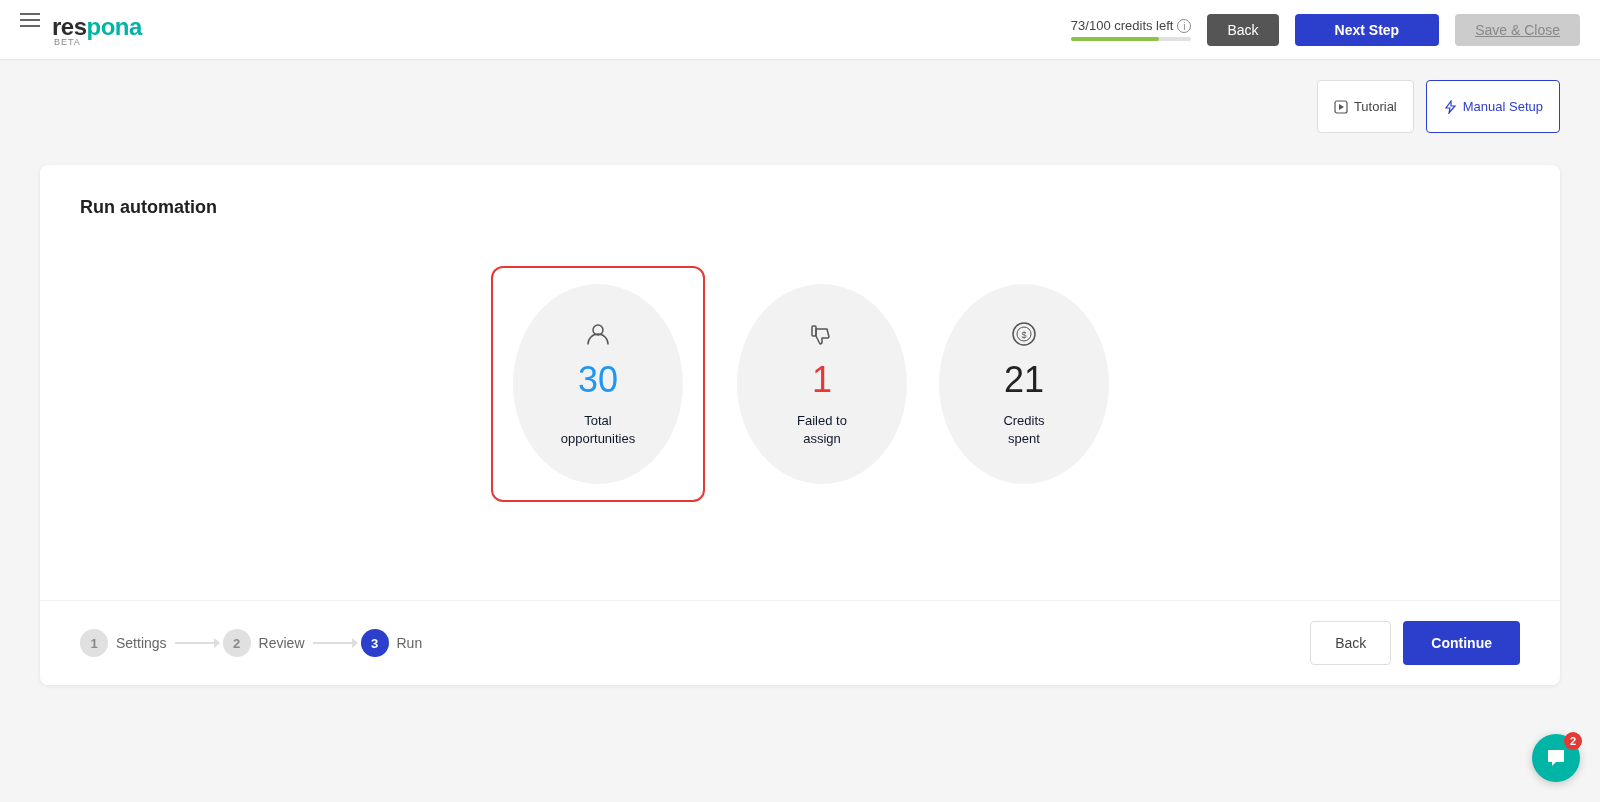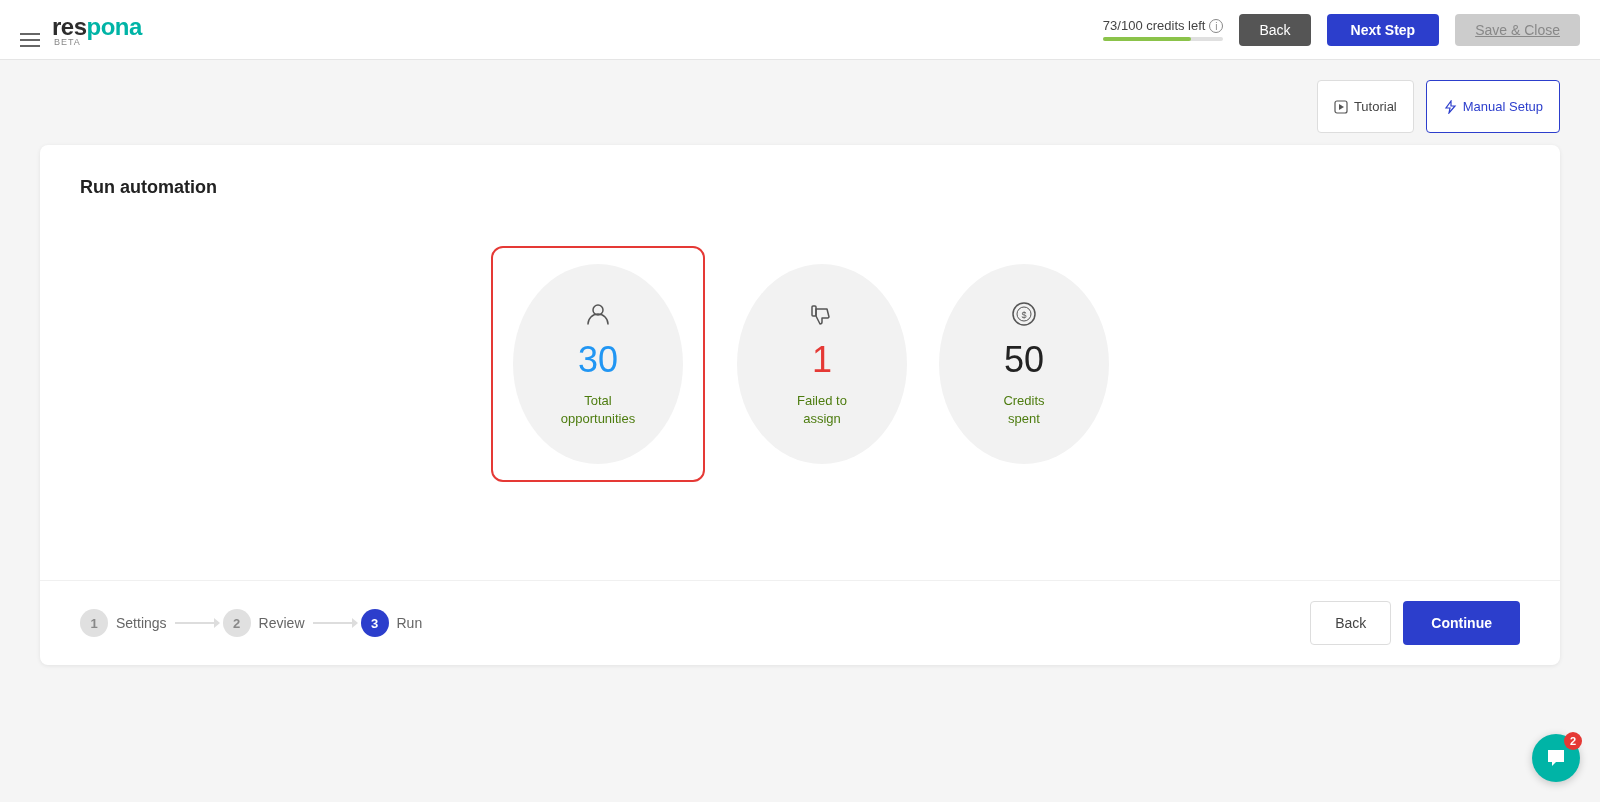--- a/index.html
+++ b/index.html
@@ -11,21 +11,21 @@
       border-bottom: 1px solid #e5e5e5;
       height: 60px;
       display: flex;
       align-items: center;
       padding: 0 20px;
       position: relative;
       z-index: 10;
     }
     .header-left {
       display: flex;
-      align-items: flex-end;
+      align-items: flex-start;
       gap: 12px;
     }
     .hamburger {
       display: flex;
       flex-direction: column;
       gap: 4px;
       cursor: pointer;
     }
     .hamburger span {
       width: 20px;
@@ -100,21 +100,21 @@
       border-radius: 4px;
       padding: 8px 20px;
       font-size: 14px;
       cursor: pointer;
     }
     .btn-next-step {
       background: #2c3ecc;
       color: #fff;
       border: none;
       border-radius: 4px;
-      padding: 8px 24px;
+      padding: 8px 40px;
       font-size: 14px;
       cursor: pointer;
       font-weight: 600;
     }
     .btn-save-close {
       background: #ccc;
       color: #888;
       border: none;
       border-radius: 4px;
       padding: 8px 20px;
@@ -126,21 +126,21 @@
     
     .main-content {
       padding: 20px 40px;
       background: #f5f5f5;
       min-height: calc(802px - 60px);
     }
     .top-actions {
       display: flex;
       justify-content: flex-end;
       gap: 12px;
-      margin-bottom: 12px;
+      margin-bottom: 32px;
     }
     .btn-tutorial {
       background: #fff;
       border: 1px solid #ddd;
       border-radius: 4px;
       padding: 6px 16px;
       font-size: 13px;
       cursor: pointer;
       display: flex;
       align-items: center;
@@ -215,21 +215,21 @@
       font-weight: 400;
       line-height: 1;
     }
     .stat-number.blue { color: #2196f3; }
     .stat-number.green { color: #4caf50; }
     .stat-number.red { color: #e53935; }
     .stat-number.dark { color: #222; }
 
     .stat-label {
       font-size: 13px;
-      color: #4d7c0f;
+      color: #0f172a;
       text-align: center;
       line-height: 1.4;
       margin-top: 4px;
     }
 
     
     .card-footer {
       position: absolute;
       bottom: 0;
       left: 0;
@@ -423,21 +423,21 @@
       </div>
 
       <div class="stat-circle">
         <div class="stat-icon">
           <svg width="28" height="28" viewBox="0 0 28 28" fill="none">
             <circle cx="14" cy="14" r="11" stroke="#555" stroke-width="1.5"></circle>
             <circle cx="14" cy="14" r="7" stroke="#555" stroke-width="1"></circle>
             <text x="14" y="18" text-anchor="middle" font-size="9" fill="#555">$</text>
           </svg>
         </div>
-        <div class="stat-number dark">50</div>
+        <div class="stat-number dark">21</div>
         <div class="stat-label">Credits<br>spent</div>
       </div>
     </div>
 
     <div class="card-footer">
       <div class="stepper">
         <div class="step">
           <div class="step-circle">1</div>
           <span class="step-label">Settings</span>
         </div>

